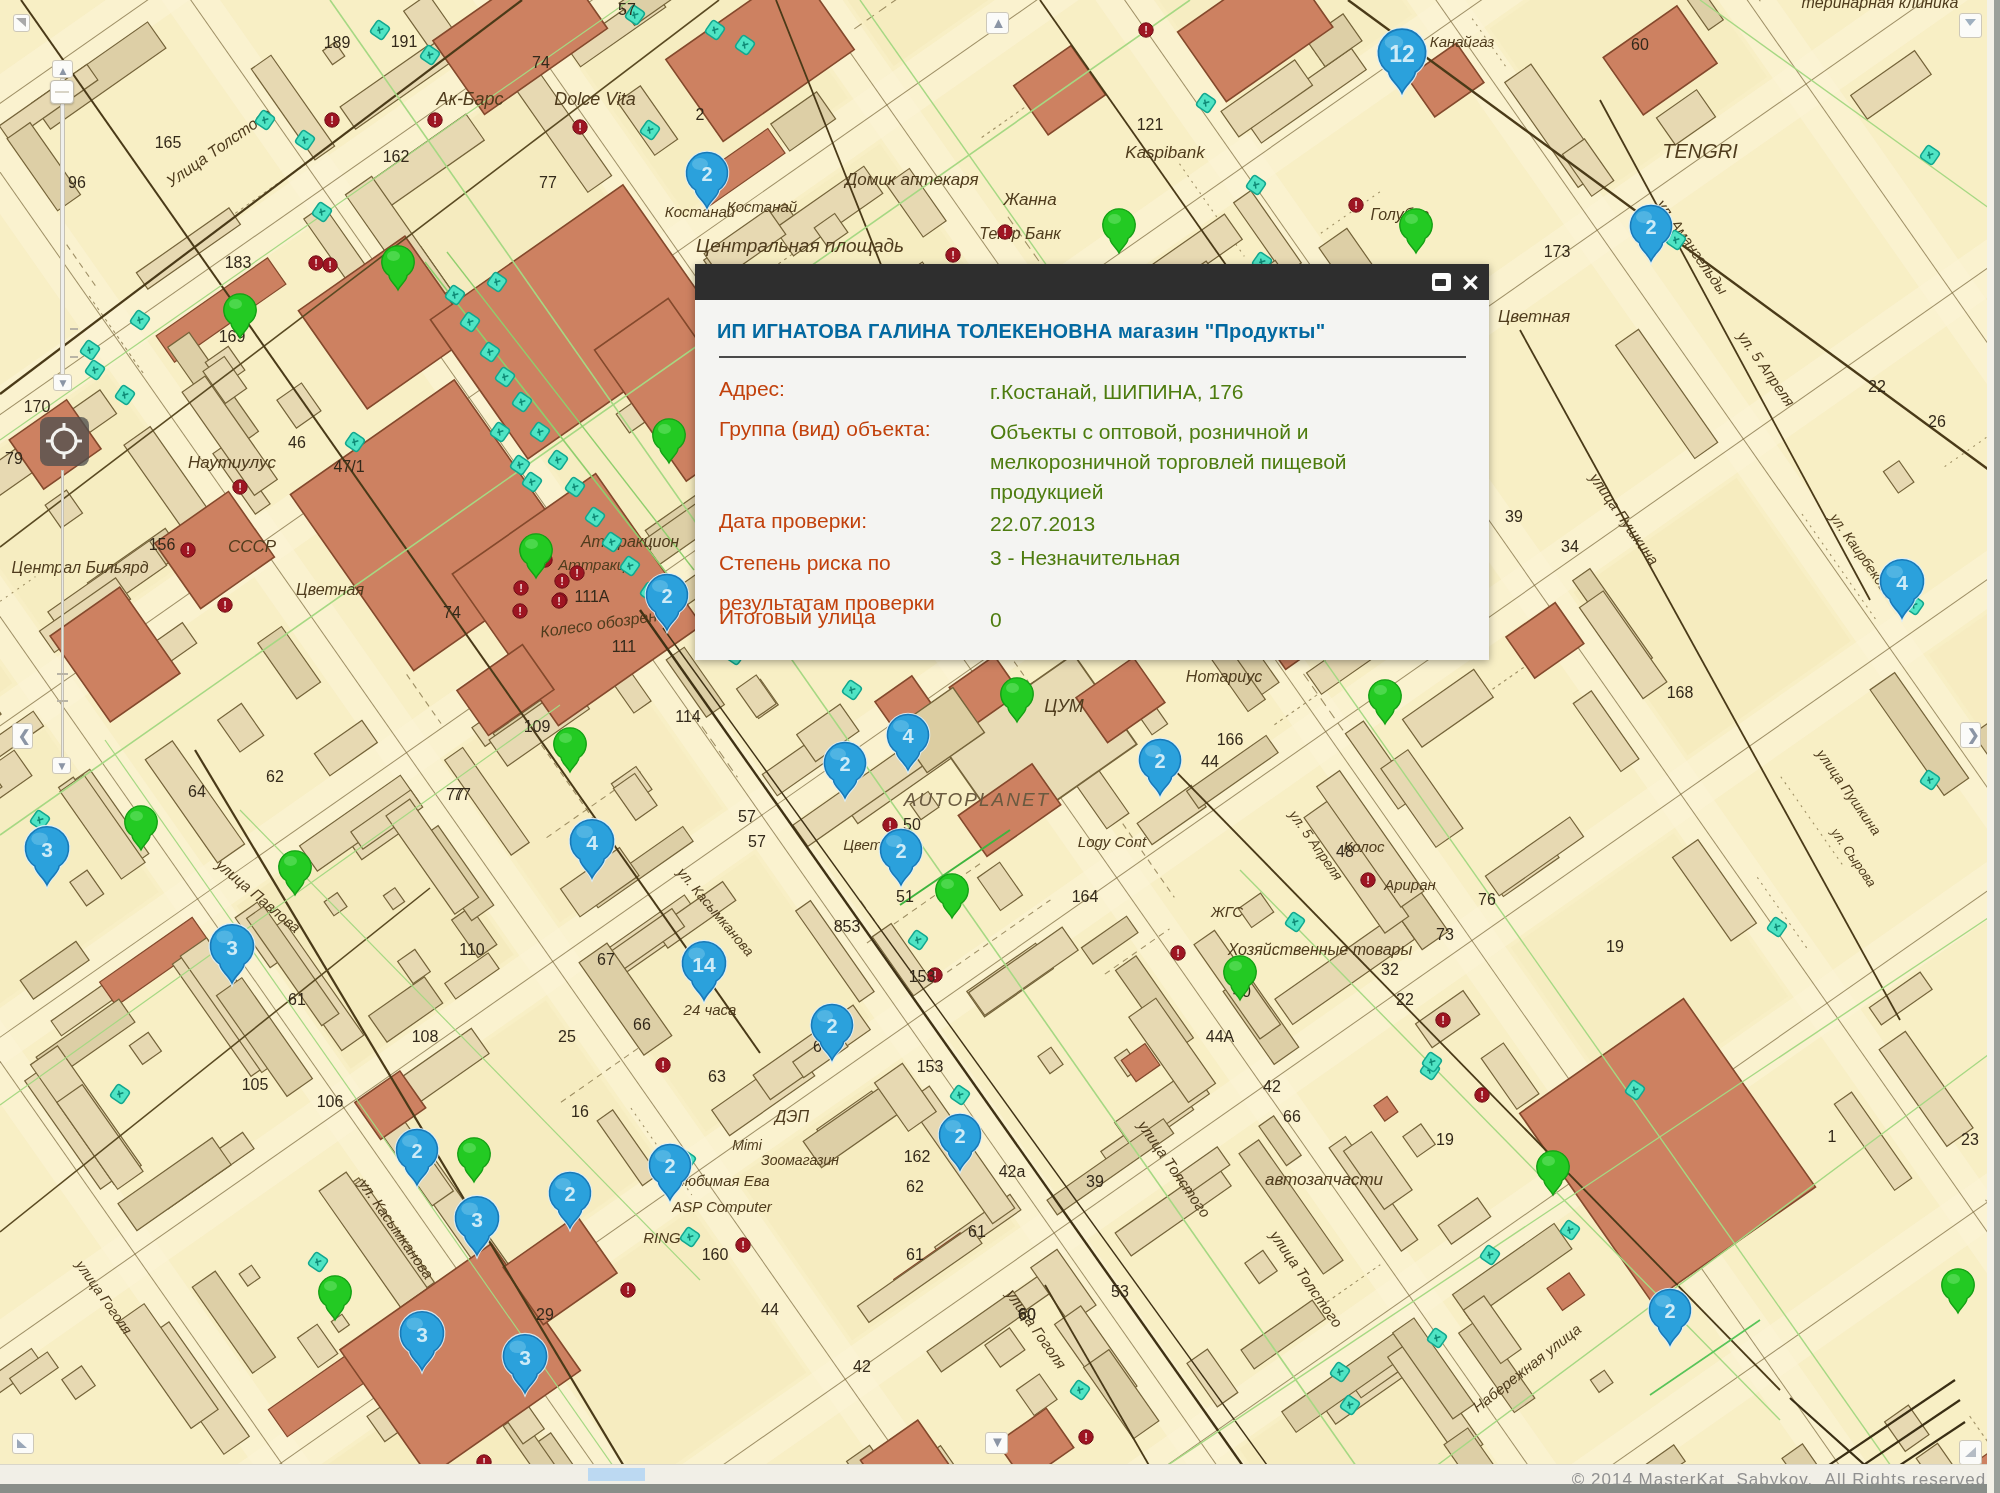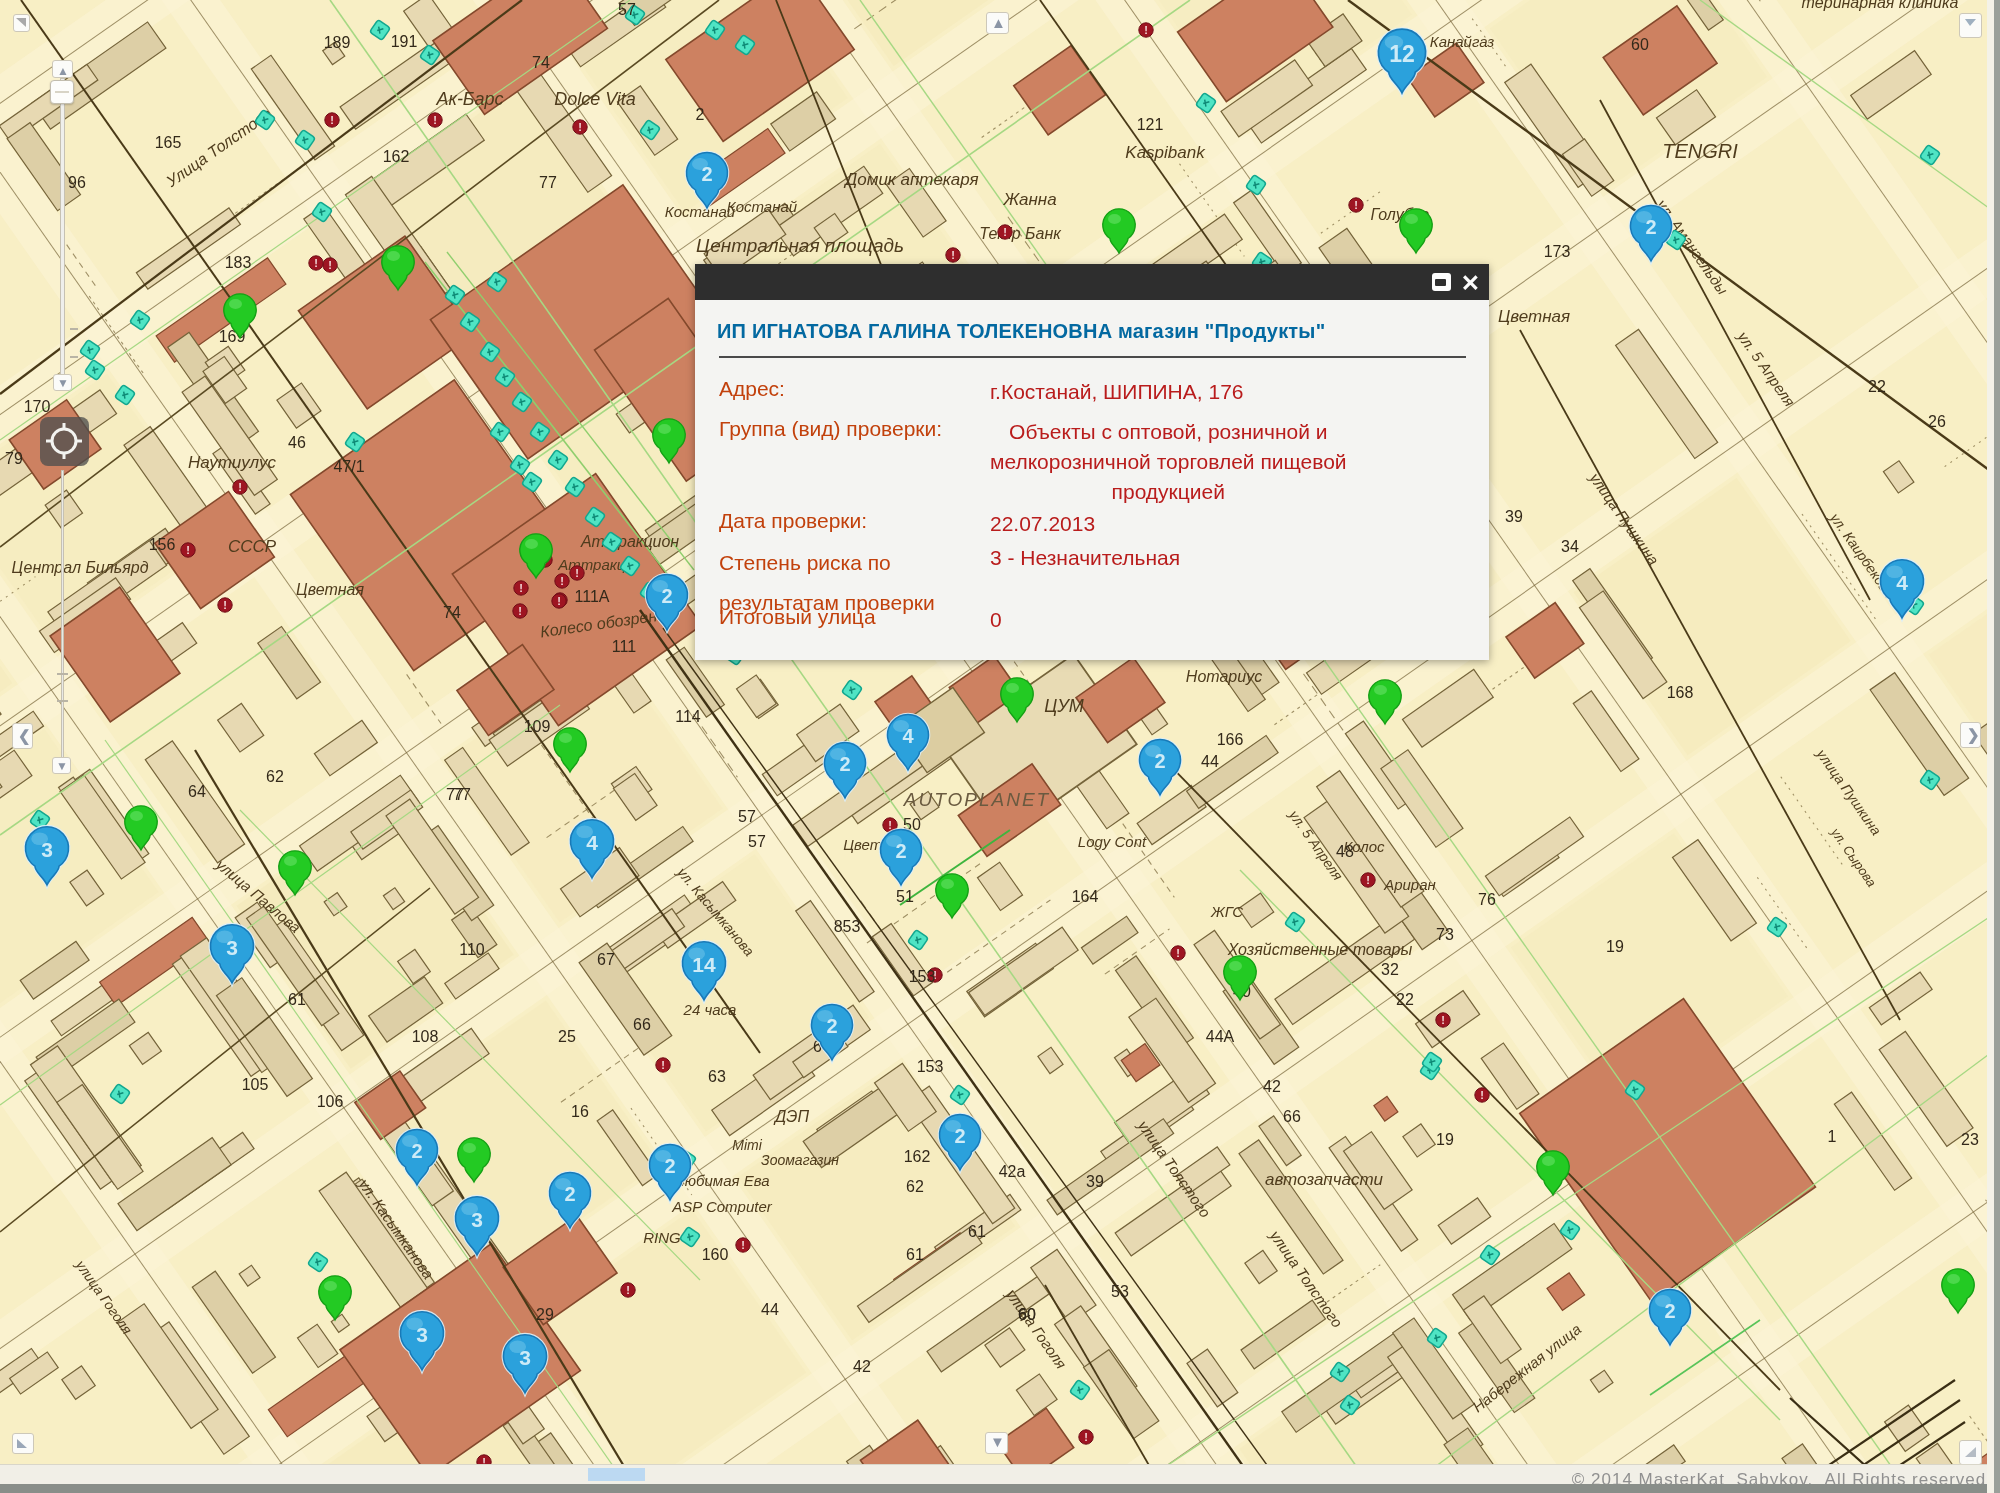--- a/index.html
+++ b/index.html
@@ -3,21 +3,21 @@
 <style>
 html,body{margin:0;padding:0;}
 body{width:2000px;height:1493px;overflow:hidden;font-family:"Liberation Sans",sans-serif;}
 #map{position:absolute;left:0;top:0;width:2000px;height:1464px;background:#f8efc5;overflow:hidden;}
 .abs{position:absolute;}
 #popup{position:absolute;left:695px;top:264px;width:794px;height:396px;background:#f4f4f2;box-shadow:0 2px 8px rgba(0,0,0,0.35);}
 #ptitlebar{position:absolute;left:0;top:0;width:794px;height:36px;background:#2e2e2e;}
 #ptitle{position:absolute;left:22px;top:56px;width:760px;font-size:20px;font-weight:bold;color:#0369a1;letter-spacing:0.2px;}
 #phr{position:absolute;left:24px;top:92px;width:747px;height:0;border-top:2px solid #4a4a4a;}
 .plabel{position:absolute;left:24px;color:#c2410c;font-size:21px;}
-.pval{position:absolute;left:295px;color:#b91c1c;font-size:21px;line-height:30px;text-align:center;}
+.pval{position:absolute;left:295px;color:#4d7c0f;font-size:21px;line-height:30px;}
 #botbar1{position:absolute;left:0;top:1464px;width:2000px;height:20px;background:#f1efe7;border-top:1px solid #d9d6c9;}
 #botbar2{position:absolute;left:0;top:1484px;width:2000px;height:9px;background:#898e89;}
 #copyr{position:absolute;right:8px;top:1470px;color:#909090;font-size:17px;letter-spacing:1px;}
 #rightedge{position:absolute;left:1994px;top:0;width:6px;height:1493px;background:#9aa09a;} #rightedge2{position:absolute;left:1987px;top:0;width:7px;height:1493px;background:#f4f2e8;}
 .uibtn{position:absolute;width:21px;height:26px;background:#fbfbf9;border:1px solid #cdc8b9;border-radius:3px;box-sizing:border-box;}
 .chev{position:absolute;left:4px;top:6px;width:11px;height:11px;color:#8b95a5;font-size:15px;font-weight:bold;line-height:11px;}
 </style></head><body>
 <div id="map">
 <svg class="abs" style="left:0;top:0" width="2000" height="1493" viewBox="0 0 2000 1493">
       <defs>
@@ -1328,21 +1328,21 @@
   <div id="ptitlebar">
     <div style="position:absolute;right:38px;top:9px;width:19px;height:18px;background:#fdfdfd;border-radius:3px;">
         <div style="position:absolute;left:3px;top:6px;width:11px;height:7px;background:#2e2e2e;border-radius:1px;"></div>
       </div>
     <div style="position:absolute;right:9px;top:6px;color:#fdfdfd;font-size:23px;font-weight:bold;font-family:'Liberation Sans',sans-serif;">✕</div>
   </div>
   <div id="ptitle">ИП ИГНАТОВА ГАЛИНА ТОЛЕКЕНОВНА магазин "Продукты"</div>
   <div id="phr"></div>
   <div class="plabel" style="top:113px">Адрес:</div>
   <div class="pval" style="top:113px">г.Костанай, ШИПИНА, 176</div>
-  <div class="plabel" style="top:153px">Группа (вид) проверки:</div>
+  <div class="plabel" style="top:153px">Группа (вид) объекта:</div>
   <div class="pval" style="top:153px">Объекты с оптовой, розничной и<br>мелкорозничной торговлей пищевой<br>продукцией</div>
   <div class="plabel" style="top:245px">Дата проверки:</div>
   <div class="pval" style="top:245px">22.07.2013</div>
   <div class="plabel" style="top:279px;line-height:40px">Степень риска по<br>результатам проверки</div>
   <div class="pval" style="top:279px">3 - Незначительная</div>
   <div class="plabel" style="top:341px">Итоговый улица</div>
   <div class="pval" style="top:341px">0</div>
 </div>
 
 <div class="uibtn" style="left:12px;top:723px;">

